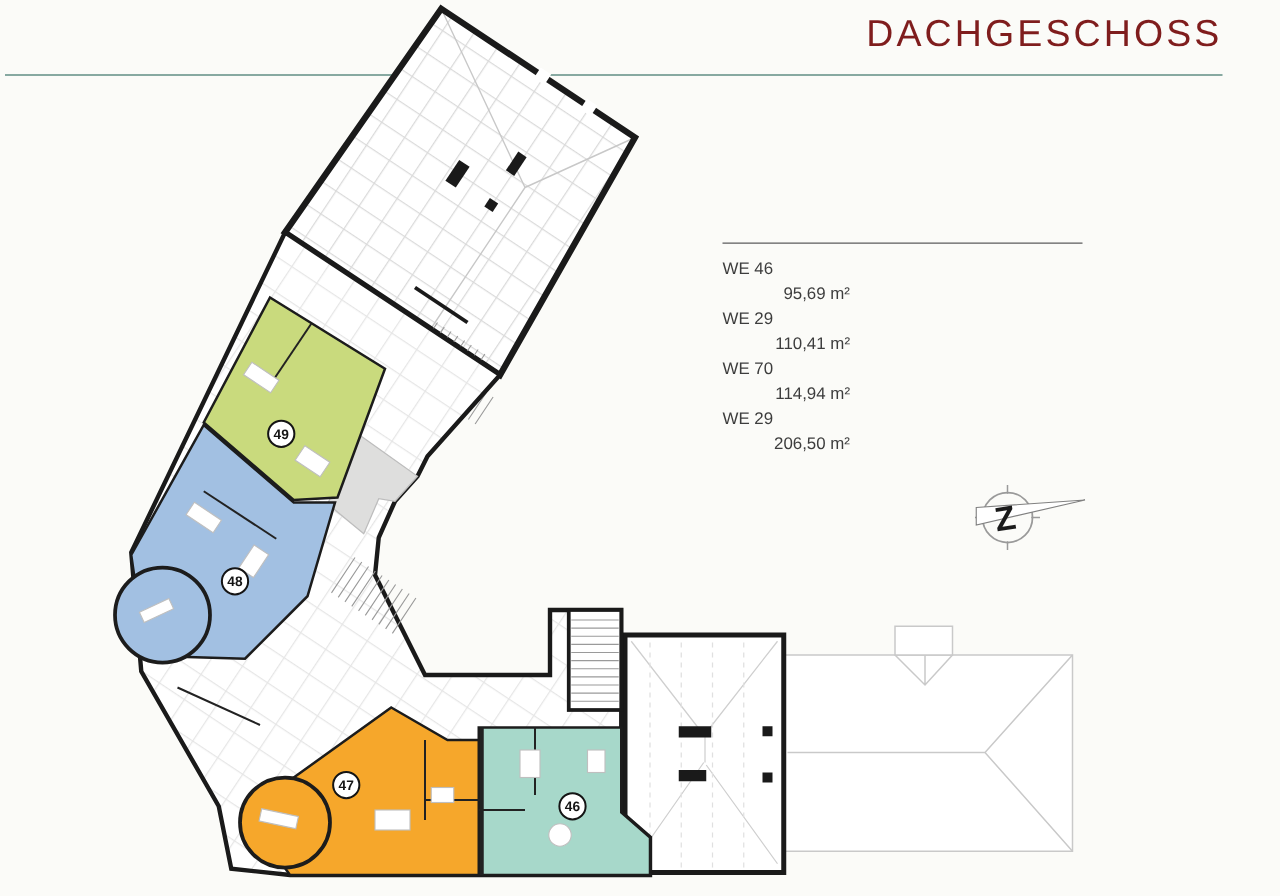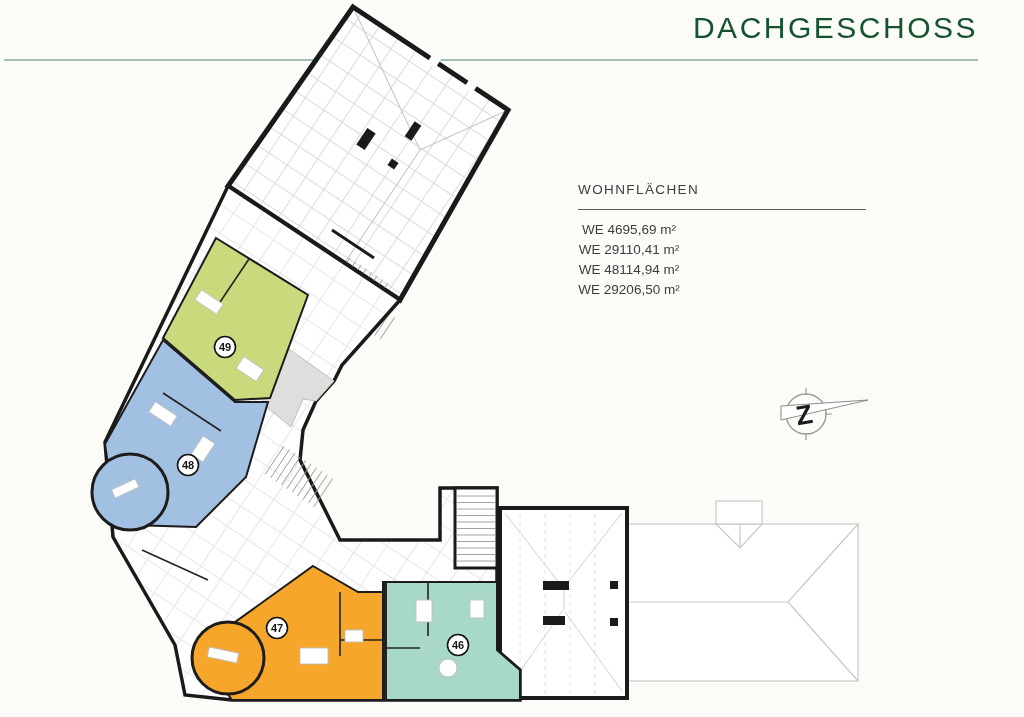--- a/index.html
+++ b/index.html
@@ -5,28 +5,28 @@
   html,body{margin:0;padding:0;background:#e8e8e8;}
   .page{
     position:relative;width:1024px;height:717px;margin:0 auto;
     background:#fbfbf8;overflow:hidden;
     font-family:"Liberation Sans",sans-serif;color:#3d3d3d;
   }
   .plan-svg{position:absolute;left:0;top:0;}
   .page-title{
     position:absolute;top:11px;right:46px;
     font-size:30px;font-weight:400;letter-spacing:2.5px;
-    color:#14532d;white-space:nowrap;
+    color:#7f1d1d;white-space:nowrap;
   }
   .legend{position:absolute;left:578px;top:182px;width:288px;}
   .legend-title{font-size:13.5px;letter-spacing:1.4px;color:#3d3d3d;}
   .legend-rule{height:1px;background:#5c5c5c;margin-top:12px;}
   .legend-rows{margin-top:10px;width:102px;}
-  .legend-row{display:flex;justify-content:center;font-size:13.5px;line-height:20px;}
-  .legend-row .val{text-align:right;}
+  .legend-row{display:flex;justify-content:space-between;font-size:13.5px;line-height:20px;}
+  .legend-row .val{text-align:right;margin-top:20px;}
   svg text{font-family:"Liberation Sans",sans-serif;}
 </style>
 </head>
 <body>
 
 <div class="page">
 
   <svg class="plan-svg" width="1024" height="717" viewBox="0 0 1024 717">
     <defs>
       <pattern id="gridA" width="22" height="22" patternUnits="userSpaceOnUse" patternTransform="rotate(33.6)">
@@ -146,33 +146,32 @@
       <circle cx="806" cy="414" r="20" fill="none" stroke="#9a9a9a" stroke-width="1.4"></circle>
       <path d="M806 388V395M806 433V440M780 414H787M825 414H832" stroke="#9a9a9a" stroke-width="1.2" fill="none"></path>
       <polygon points="781,406 868,400 781,420" fill="#ffffff" stroke="#808080" stroke-width=".9"></polygon>
       <text x="804" y="424" text-anchor="middle" font-size="27" font-weight="bold" fill="#1a1a1a" transform="rotate(-9 804 414)">Z</text>
     </g>
   </svg>
 
   <div class="page-title">DACHGESCHOSS</div>
 
   <div class="legend">
-    <div class="legend-title">WOHNFLÄCHEN</div>
     <div class="legend-rule"></div>
     <div class="legend-rows">
       <div class="legend-row">
         <span>WE 46</span>
         <span class="val">95,69 m²</span>
       </div>
       <div class="legend-row">
         <span>WE 29</span>
         <span class="val">110,41 m²</span>
       </div>
       <div class="legend-row">
-        <span>WE 48</span>
+        <span>WE 70</span>
         <span class="val">114,94 m²</span>
       </div>
       <div class="legend-row">
         <span>WE 29</span>
         <span class="val">206,50 m²</span>
       </div>
     </div>
   </div>
 
 </div>

